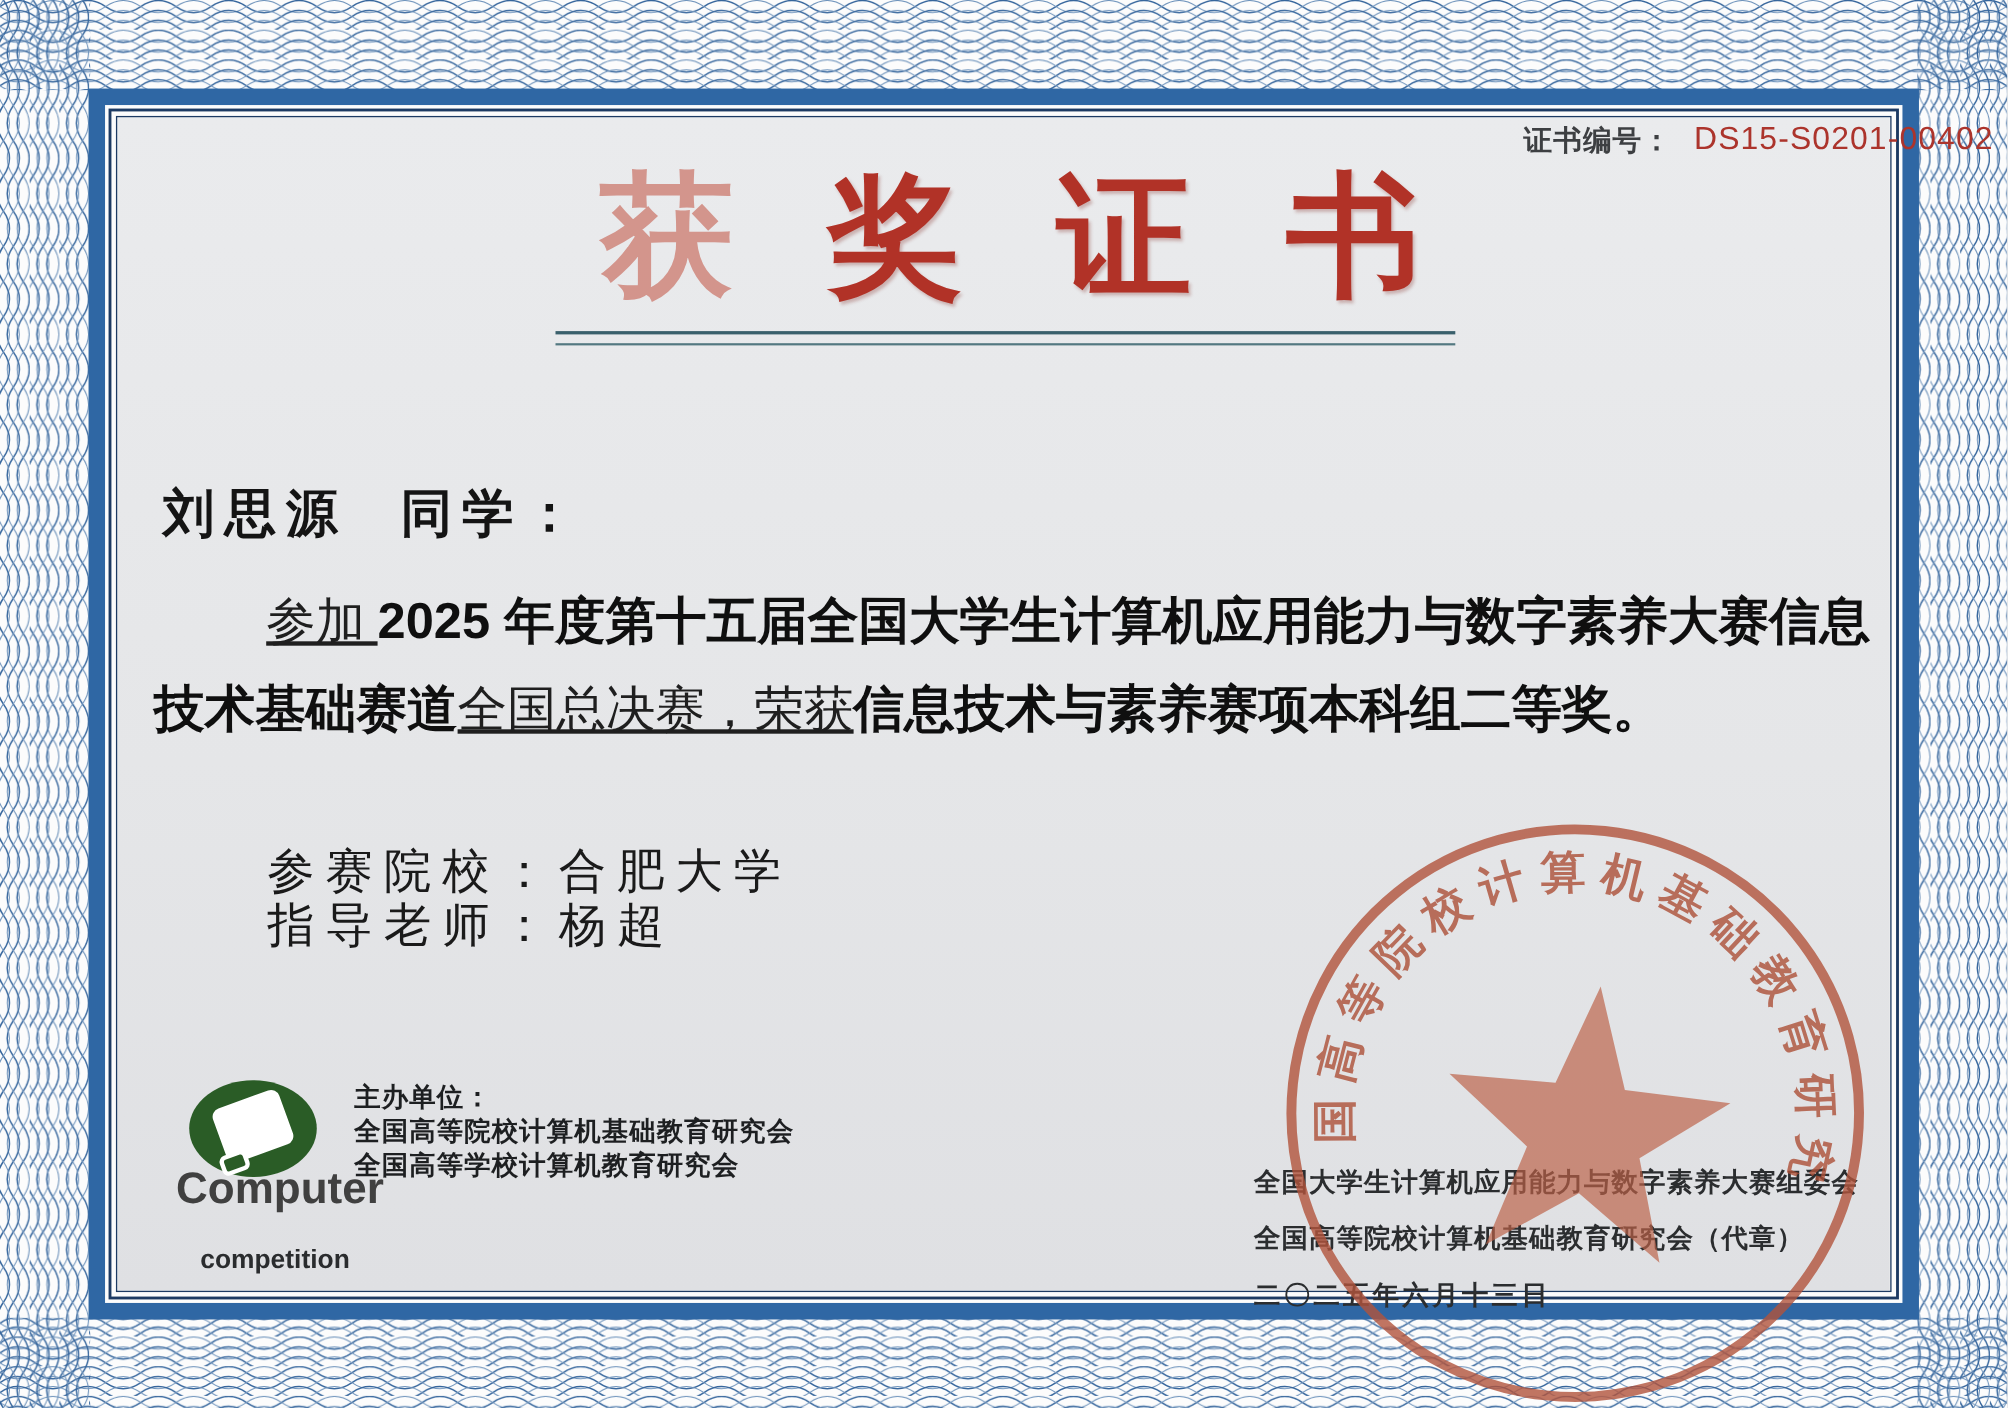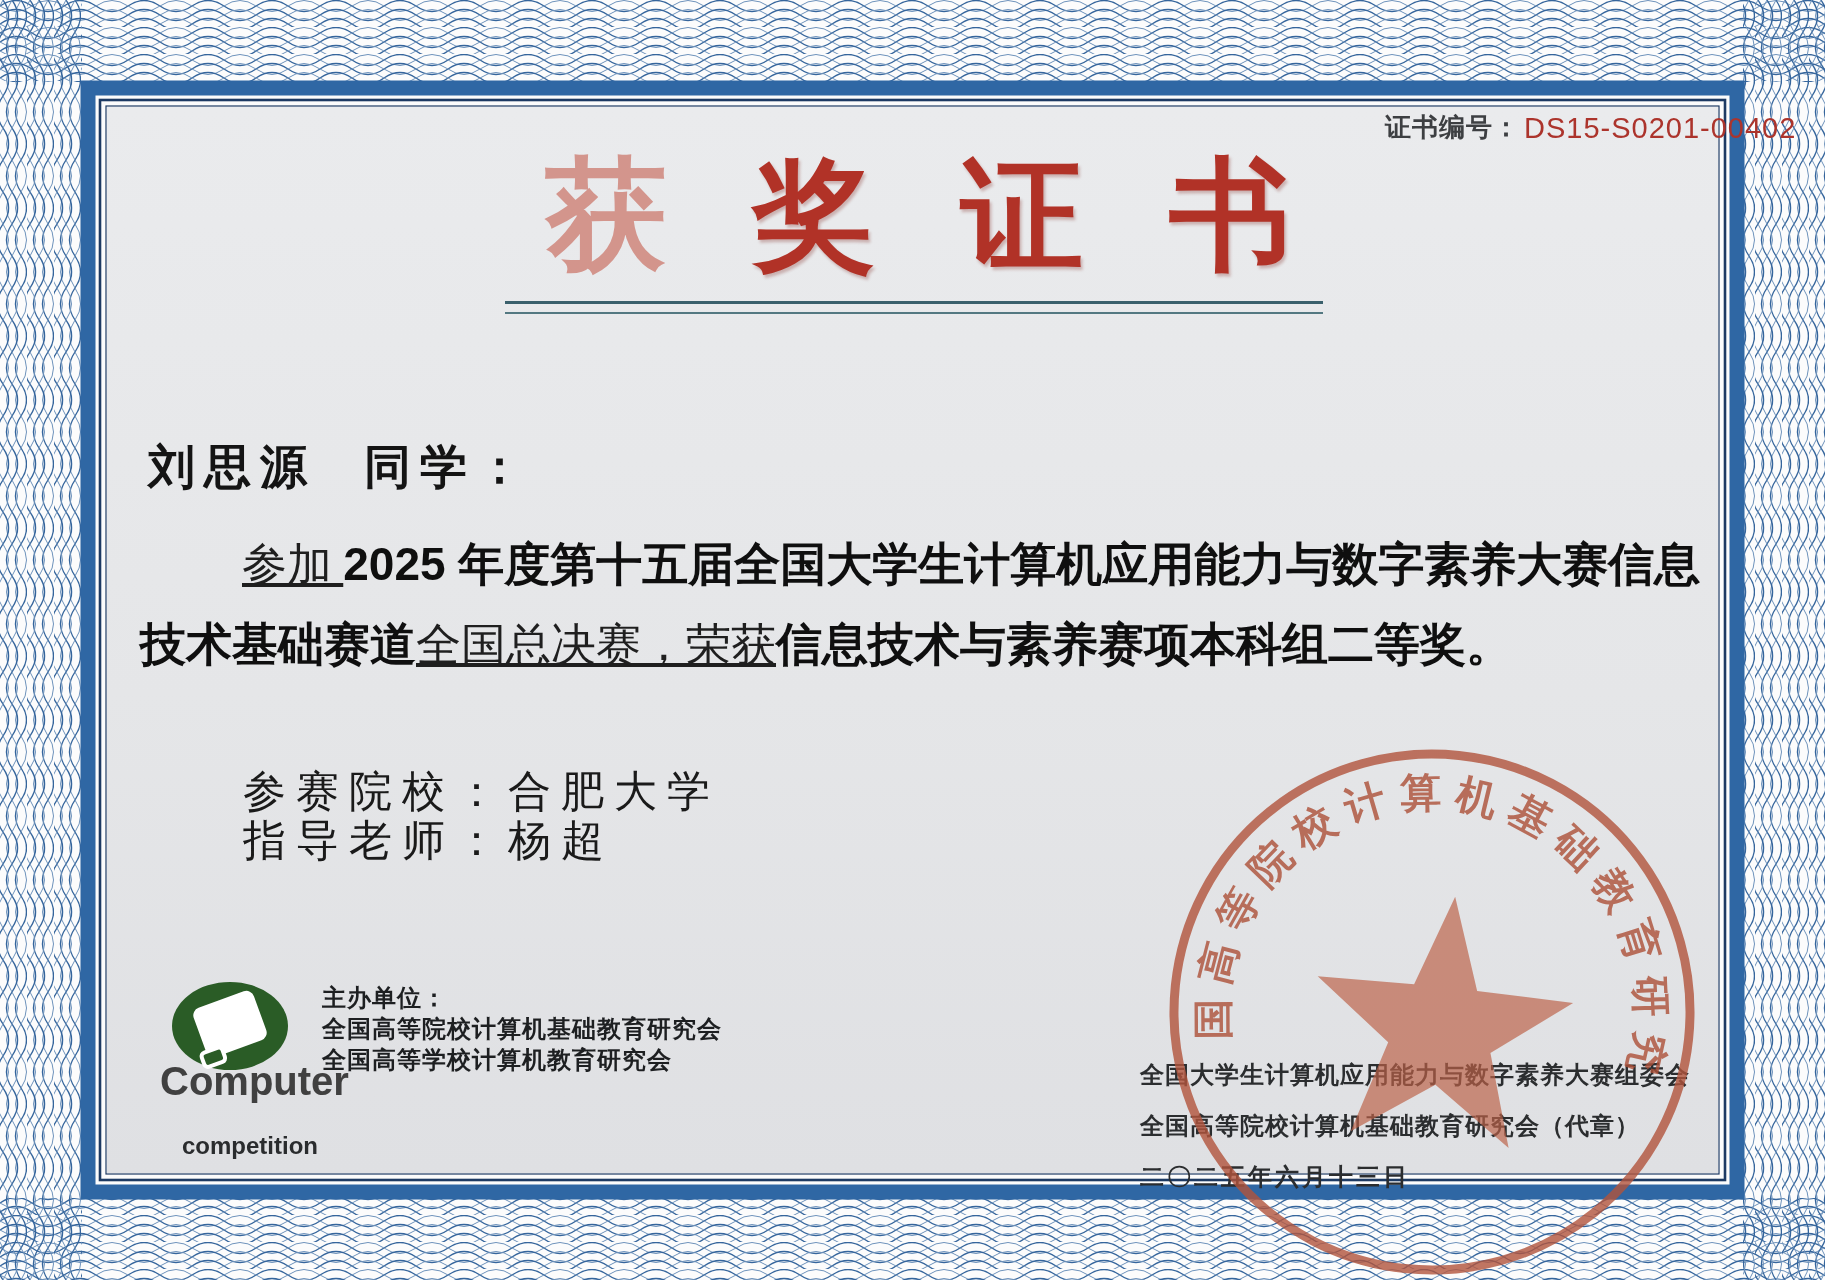--- a/index.html
+++ b/index.html
@@ -7,23 +7,23 @@
     position:relative; width:1825px; height:1280px; overflow:hidden;
     background:#fdfdfd;
     font-family:"Liberation Sans", sans-serif;
   }
   .abs { position:absolute; }
   svg { display:block; }
   .border-svg { position:absolute; inset:0; z-index:0; }
   .content { position:absolute; inset:0; z-index:2; }
 
   
-  .cert-no { left:1385px; top:110px; display:flex; align-items:flex-end; }
+  .cert-no { left:1385px; top:110px; display:flex; align-items:flex-start; }
   .cert-no .lbl { font-size:26px; color:#3d3f42; font-weight:600; letter-spacing:1px; }
-  .cert-no .num { font-size:29px; color:#ac342c; letter-spacing:1px; margin-left:4px; }
+  .cert-no .num { font-size:29px; color:#ac342c; letter-spacing:1px; margin-left:20px; }
 
   
   .title { left:545px; top:142px; display:flex; gap:86px;
     font-family:"Liberation Serif", serif; font-weight:700;
     font-size:122px; line-height:148px; color:#b13227;
     text-shadow:2px 3px 3px rgba(122,30,22,.28); }
   .title .ch { width:122px; text-align:center; }
   .title .ch.fade { opacity:.55; color:#c2503f; text-shadow:none; }
   .title-rule { left:505px; top:301px; width:818px; }
   .title-rule .r1 { height:3px; background:#3a606c; }

